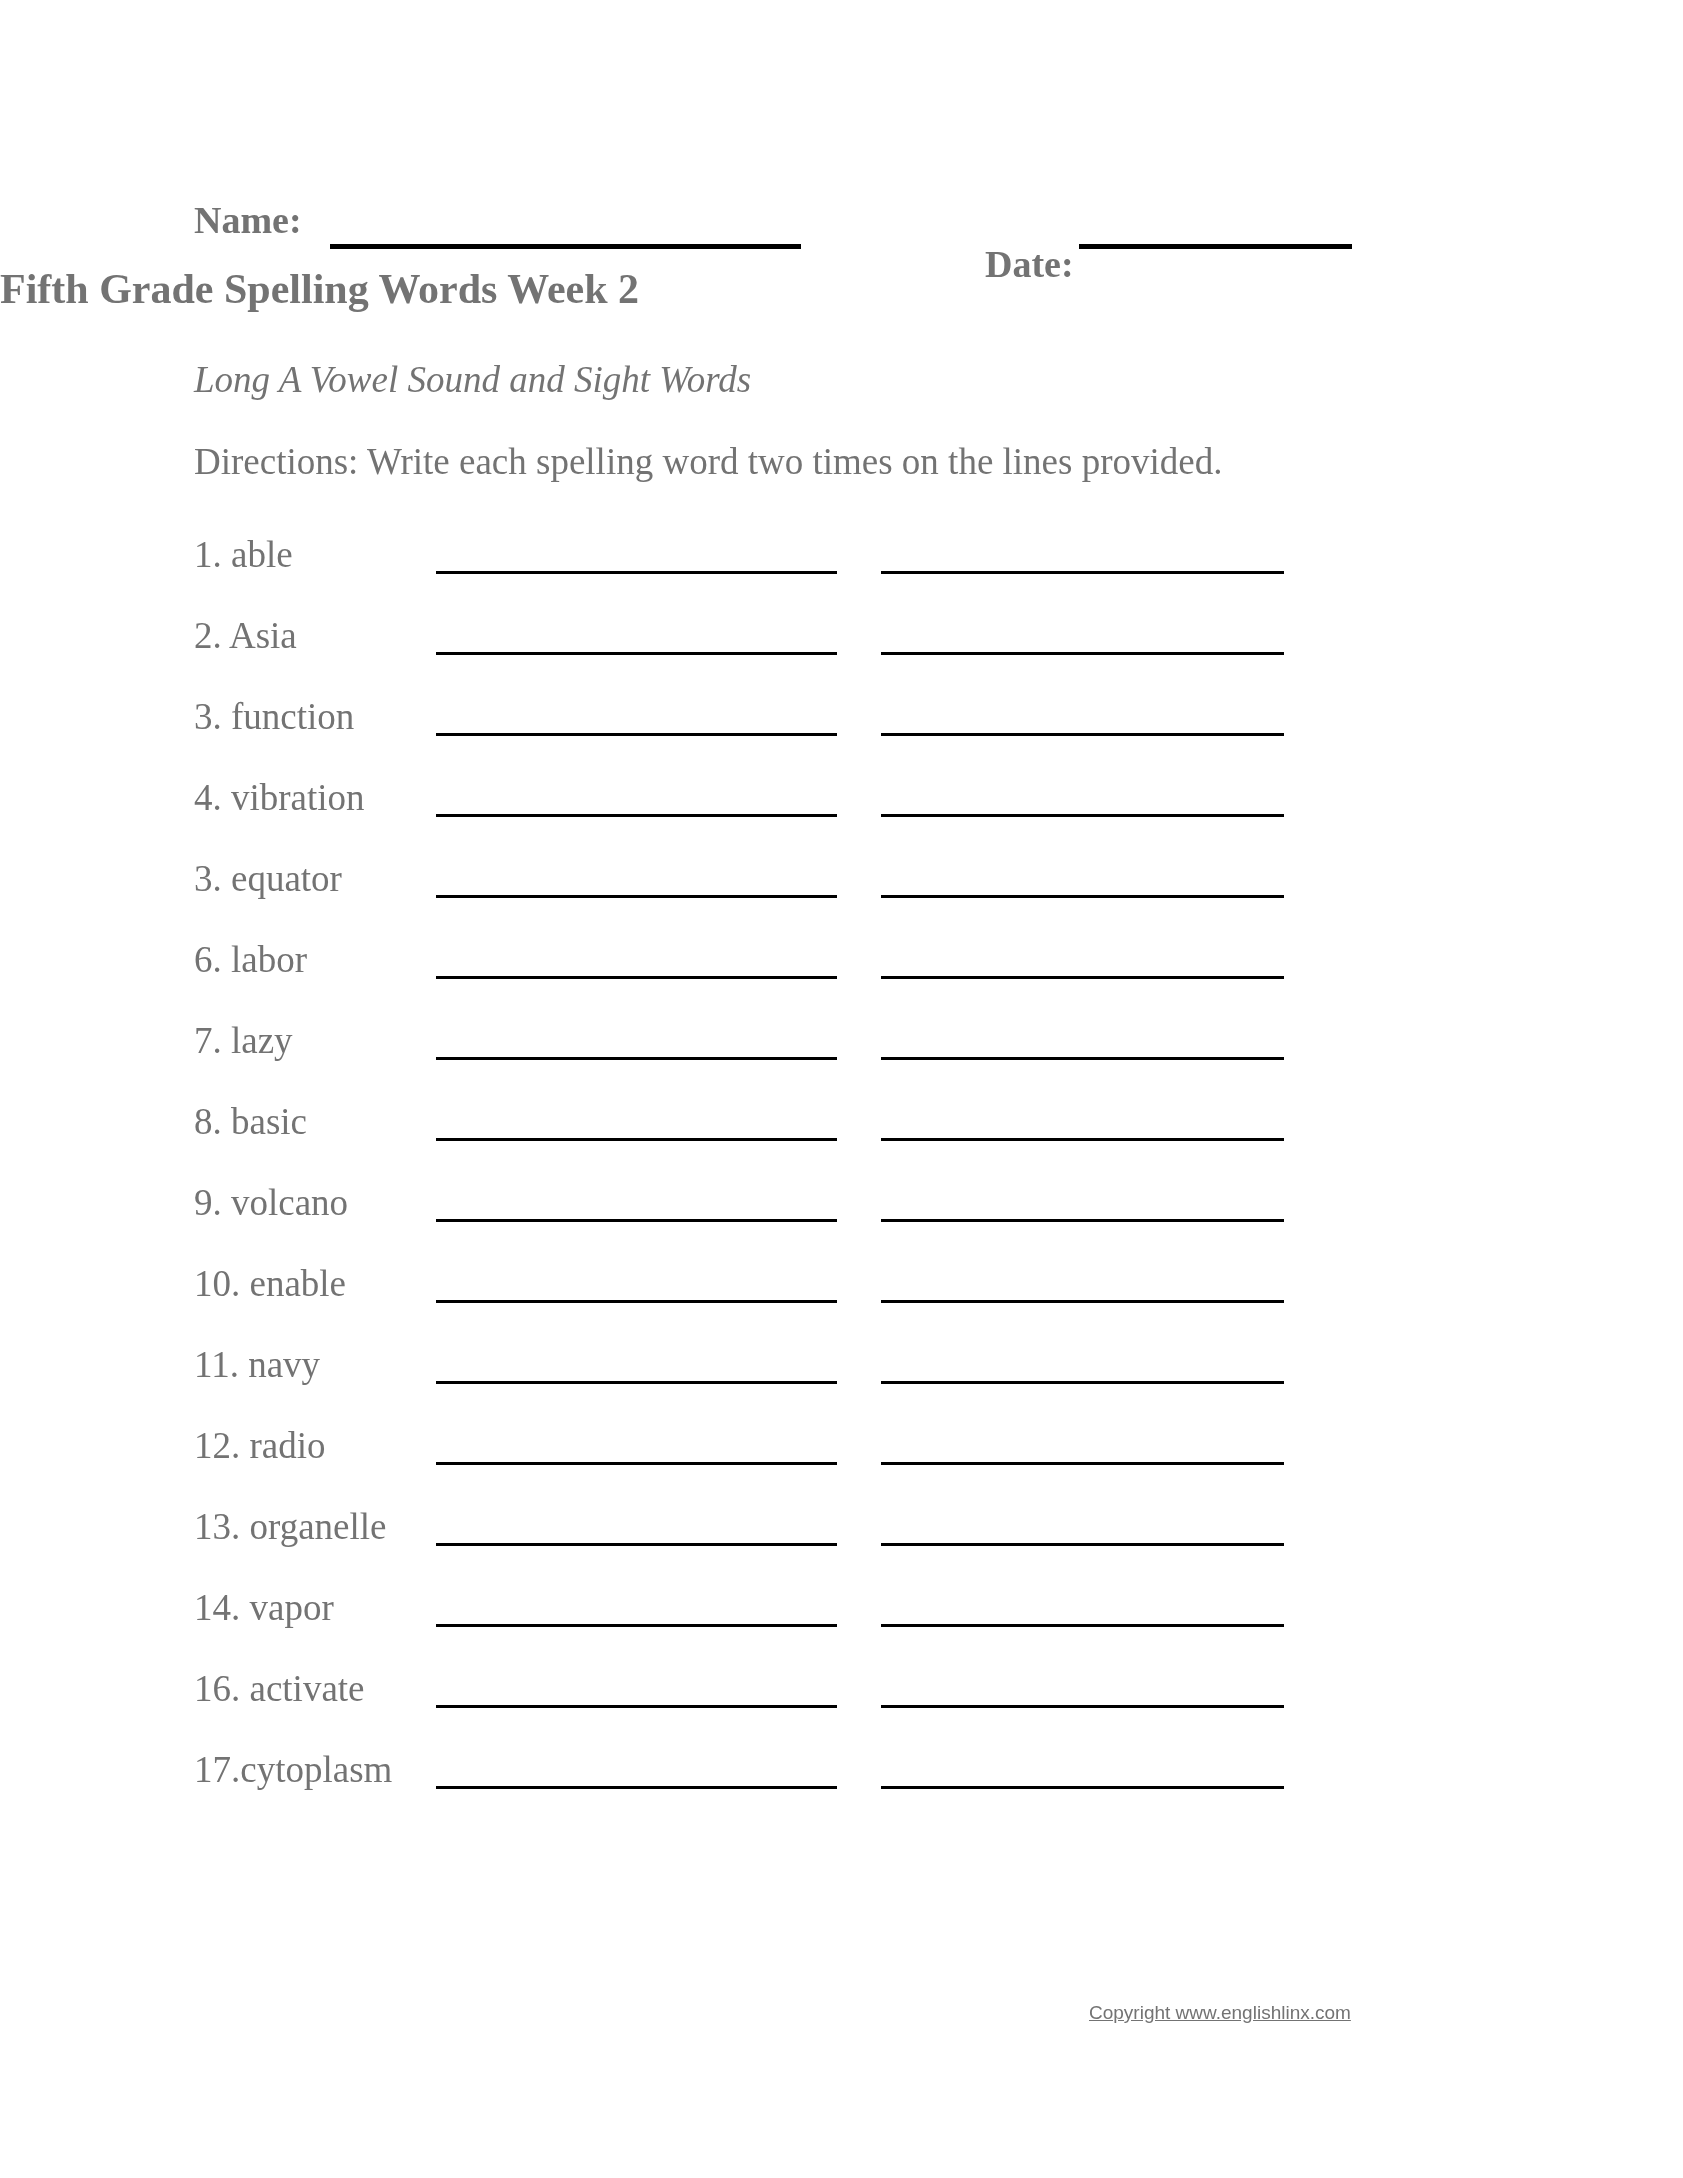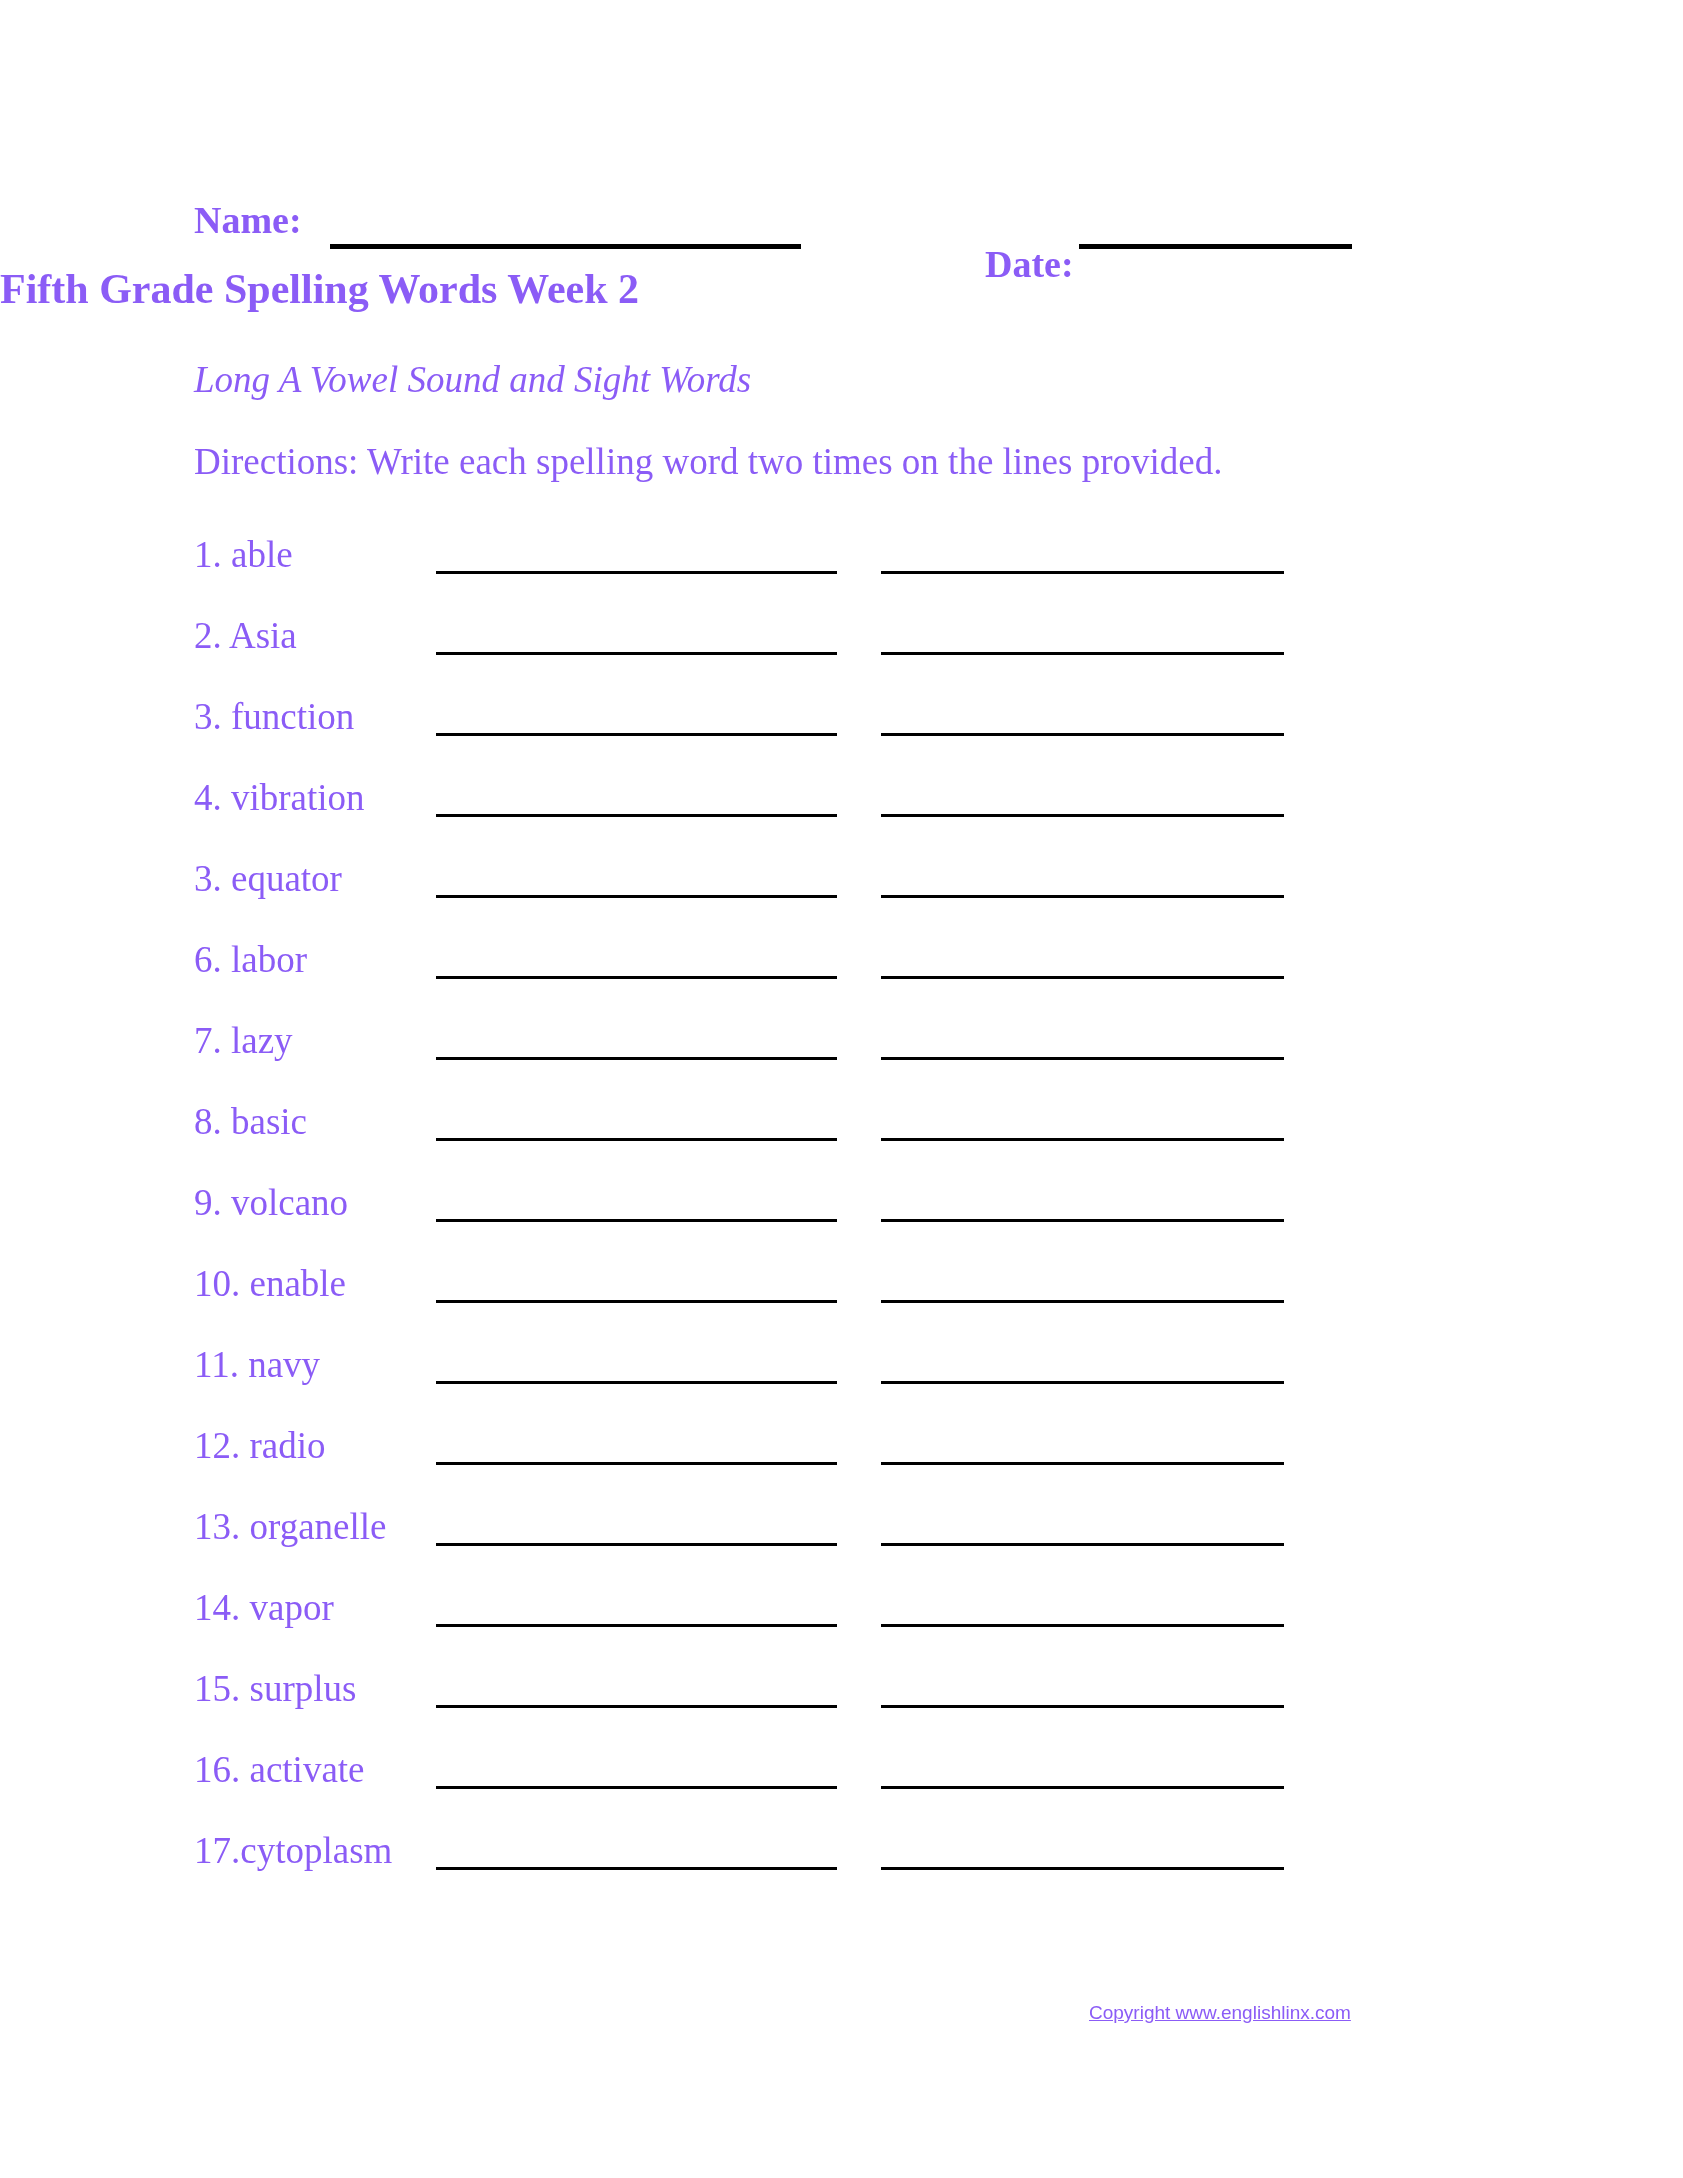--- a/index.html
+++ b/index.html
@@ -5,21 +5,21 @@
   html, body {
     margin: 0;
     padding: 0;
     background: #ffffff;
   }
   #page {
     position: relative;
     width: 1683px;
     height: 2178px;
     background: #ffffff;
-    color: #8b5cf6;
+    color: #737373;
     font-family: "Liberation Serif", serif;
     overflow: hidden;
   }
   .abs { position: absolute; }
 
   
   .hdr-label {
     font-size: 38px;
     font-weight: bold;
     white-space: nowrap;
@@ -189,25 +189,20 @@
       <div class="practice-line line-1"></div>
       <div class="practice-line line-2"></div>
     </div>
 
     <div class="word-row">
       <span class="word-label">14. vapor</span>
       <div class="practice-line line-1"></div>
       <div class="practice-line line-2"></div>
     </div>
 
-    <div class="word-row">
-      <span class="word-label">15. surplus</span>
-      <div class="practice-line line-1"></div>
-      <div class="practice-line line-2"></div>
-    </div>
 
     <div class="word-row">
       <span class="word-label">16. activate</span>
       <div class="practice-line line-1"></div>
       <div class="practice-line line-2"></div>
     </div>
 
     <div class="word-row">
       <span class="word-label">17.cytoplasm</span>
       <div class="practice-line line-1"></div>

